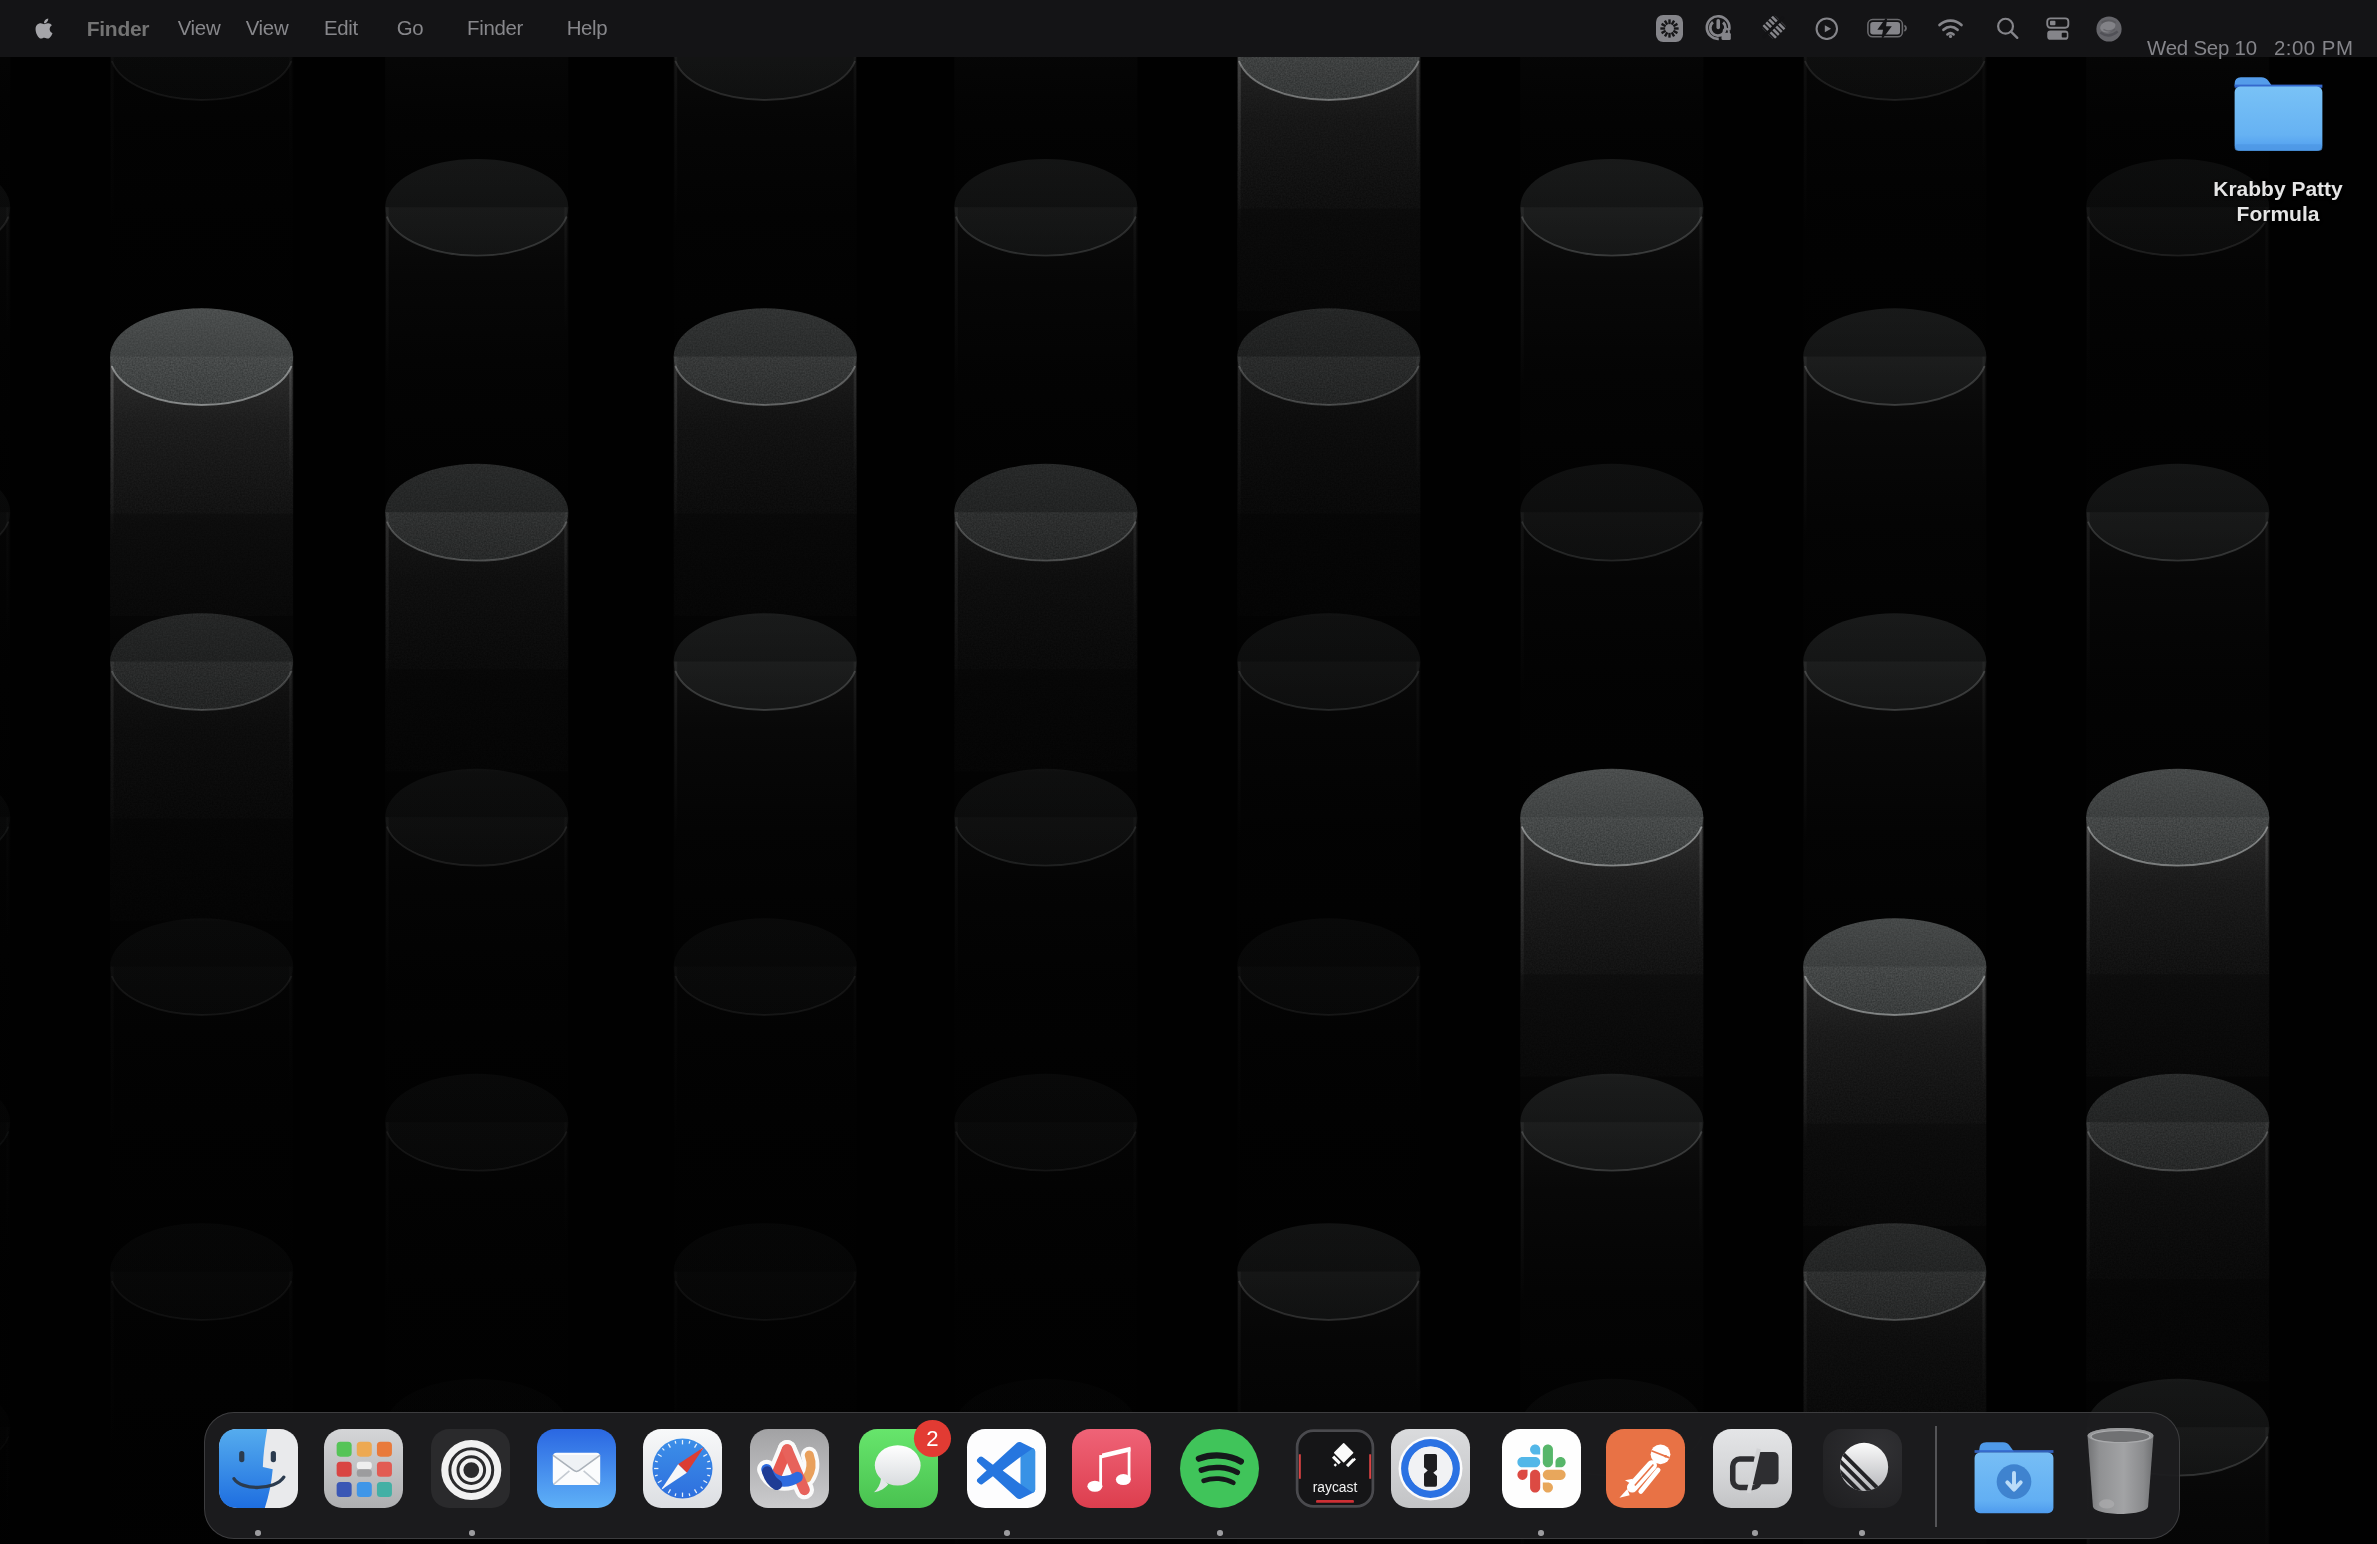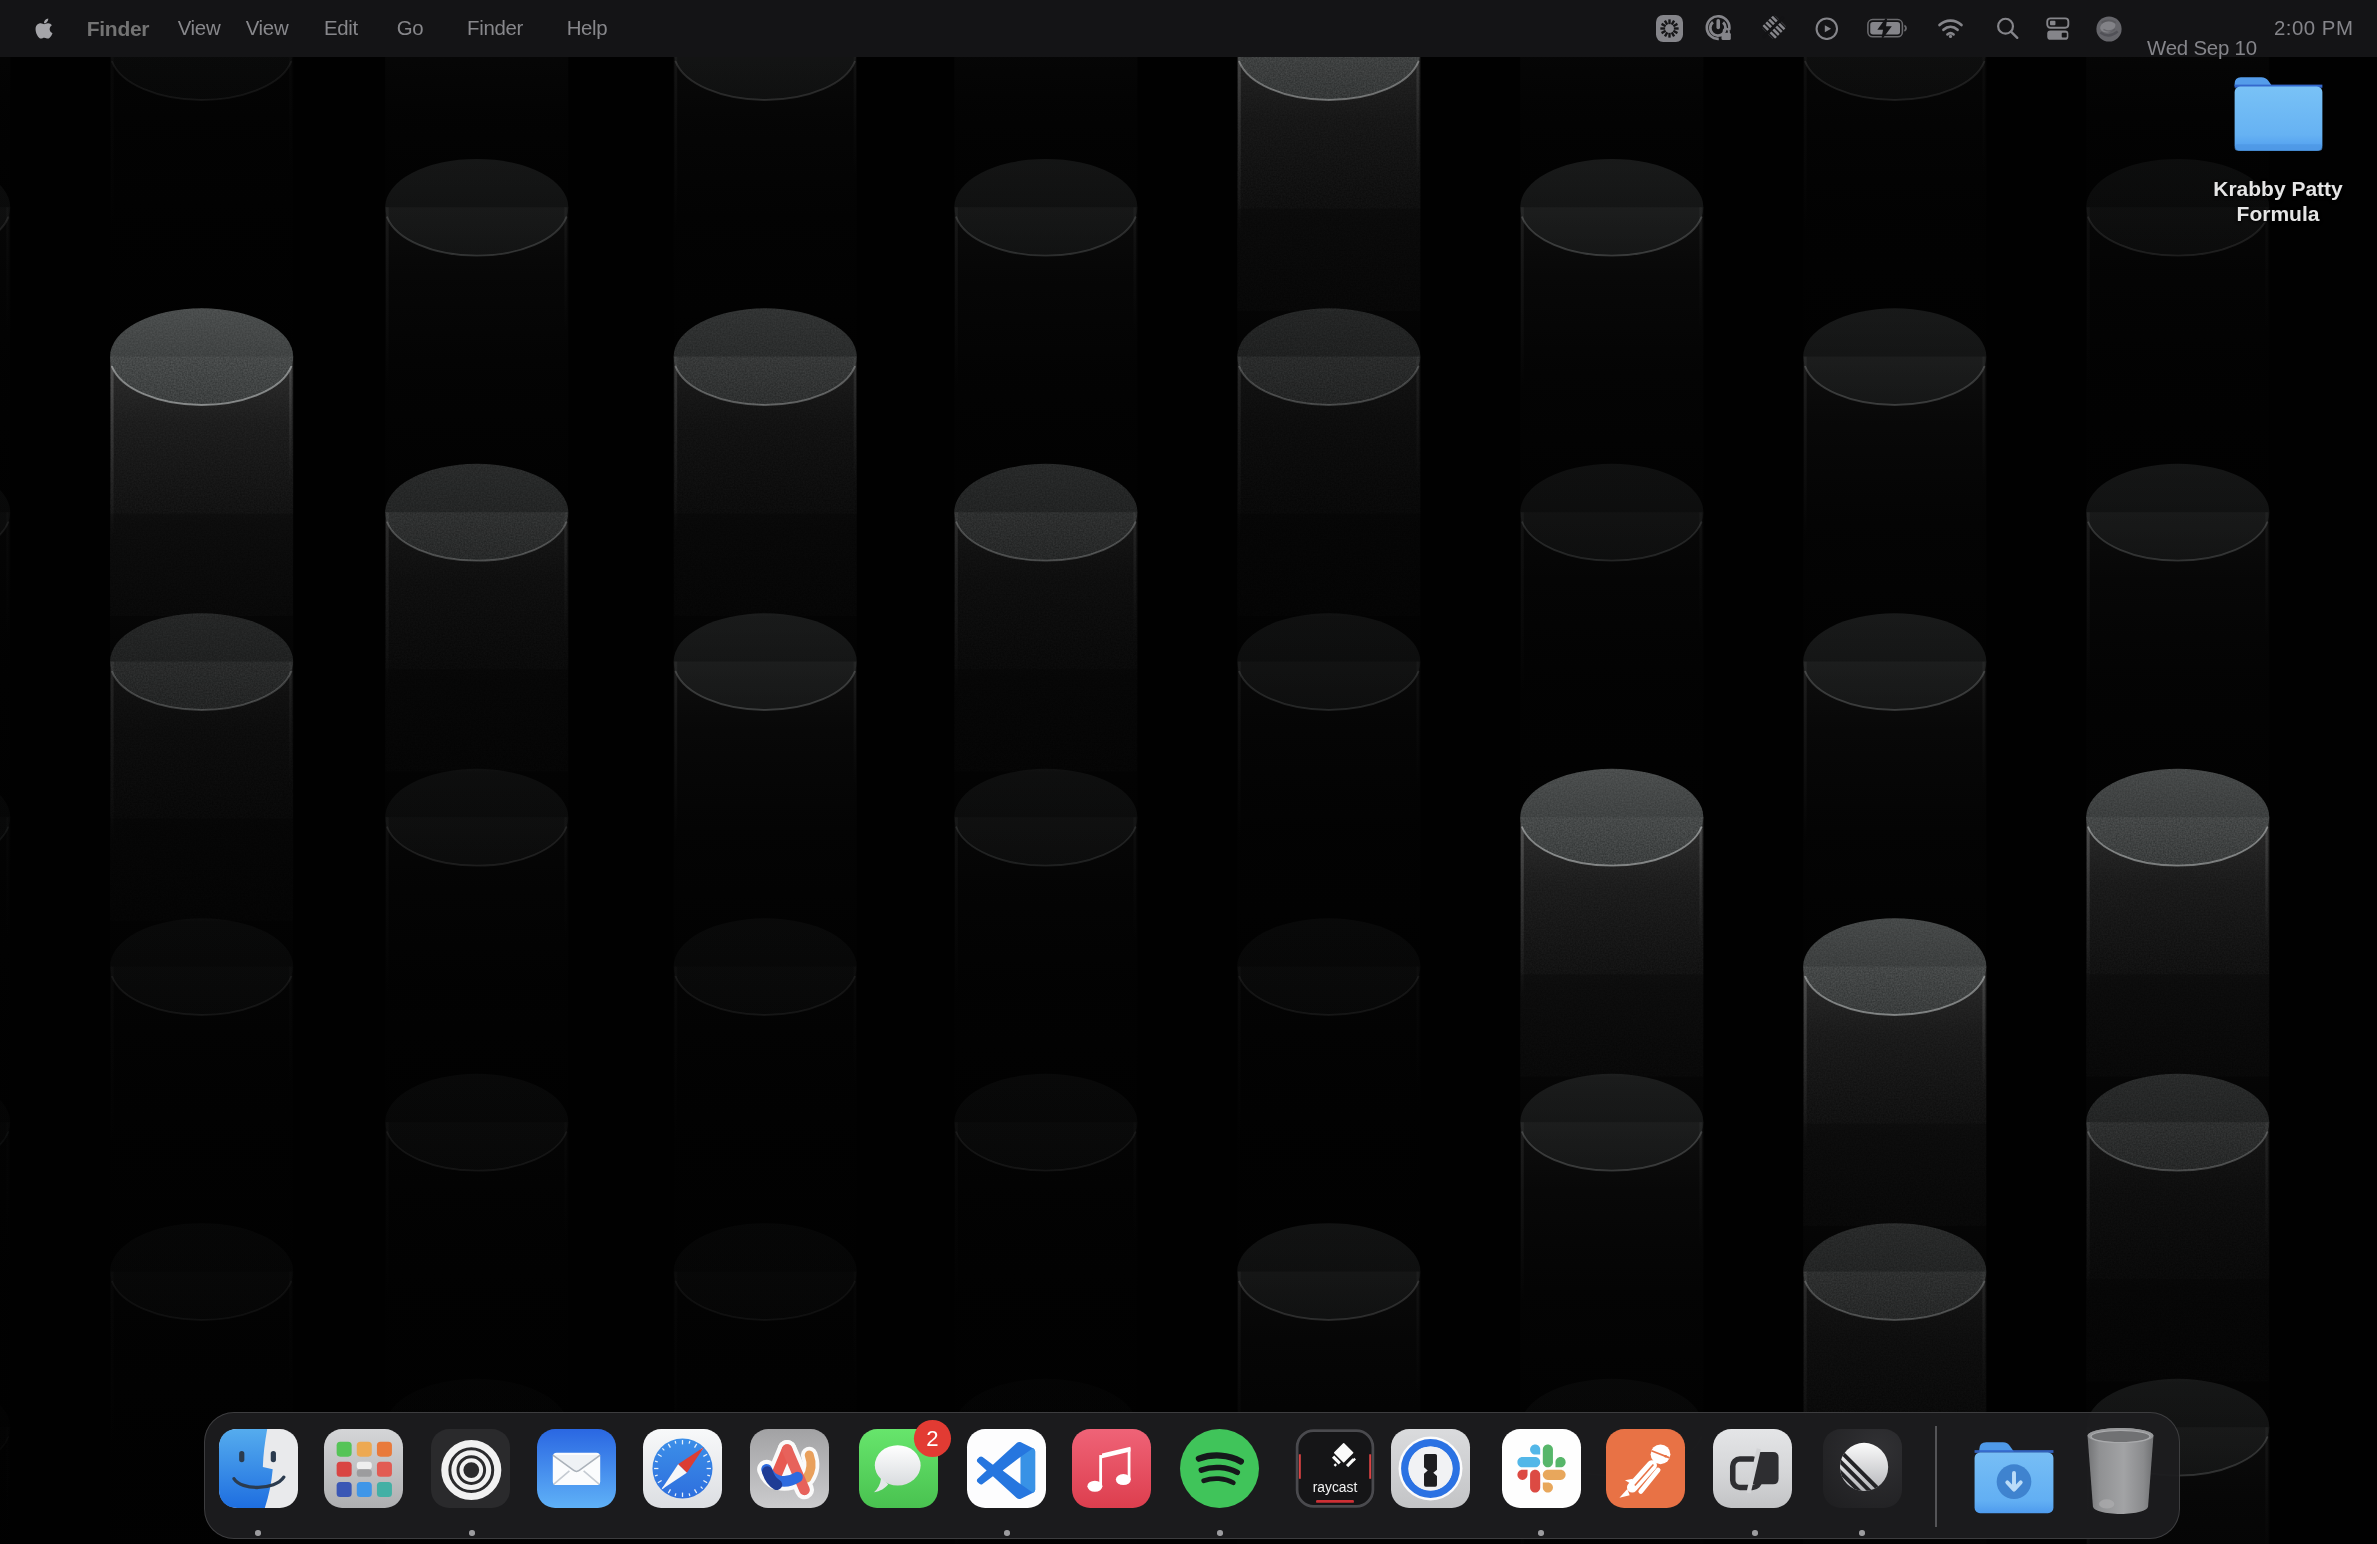--- a/index.html
+++ b/index.html
@@ -6,21 +6,21 @@
   font-family:"Liberation Sans",sans-serif;}
 #wall{position:absolute;left:0;top:0;}
 #menubar{position:absolute;left:0;top:0;width:2377px;height:57px;background:#141416;}
 .apple{position:absolute;}
 .mi{position:absolute;top:0;line-height:57px;font-size:20.4px;color:#87878B;
   transform:translateX(-50%);white-space:nowrap;letter-spacing:-0.3px;}
 .mb{font-weight:bold;color:#737373;font-size:21px;}
 .st{position:absolute;}
 #clock,#clock2{position:absolute;top:0;line-height:57px;font-size:20.4px;color:#85858A;
   letter-spacing:-0.2px;}
-#clock{left:2147px;margin-top:20px;} #clock2{left:2274px;letter-spacing:0.5px;}
+#clock{left:2147px;margin-top:20px;} #clock2{left:2274px;letter-spacing:0.5px;margin-top:20px;}
 #dock{position:absolute;left:204px;top:1412px;width:1976px;height:127px;
   background:rgba(29,29,31,0.94);border:1.2px solid rgba(150,150,155,0.28);
   border-radius:30px;box-sizing:border-box;}
 .dicon{position:absolute;}
 .dicon svg{width:100%;height:100%;display:block;overflow:visible;}
 #dsep{position:absolute;left:1935px;top:1426px;width:1.6px;height:101px;
   background:rgba(170,170,175,0.4);}
 .rdot{position:absolute;top:1530px;width:5.5px;height:5.5px;border-radius:50%;
   background:#9C9C9F;}
 #dfolder{position:absolute;left:2233px;top:76px;width:91px;height:76px;}

